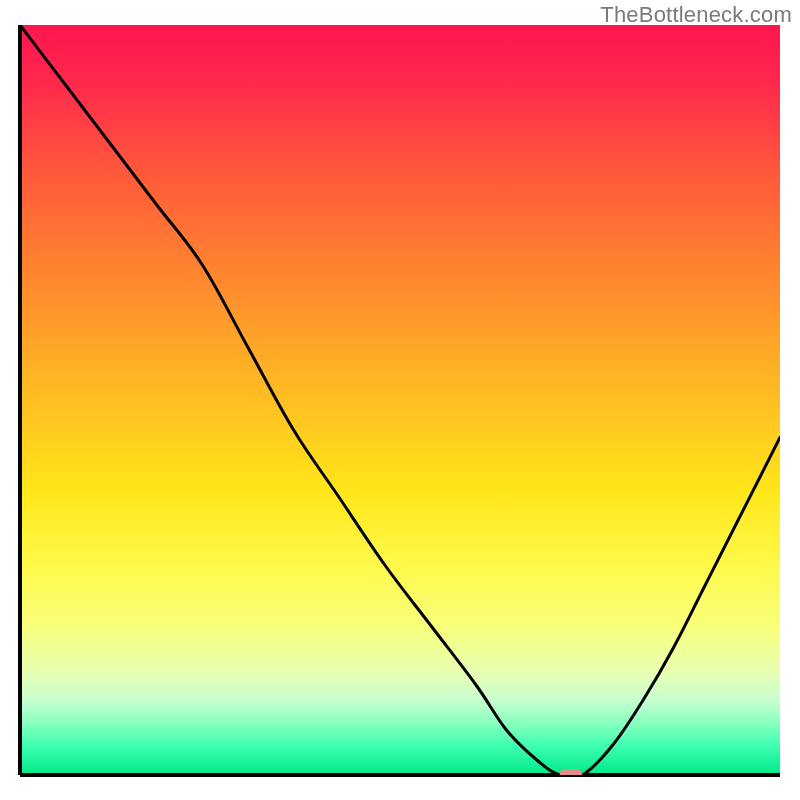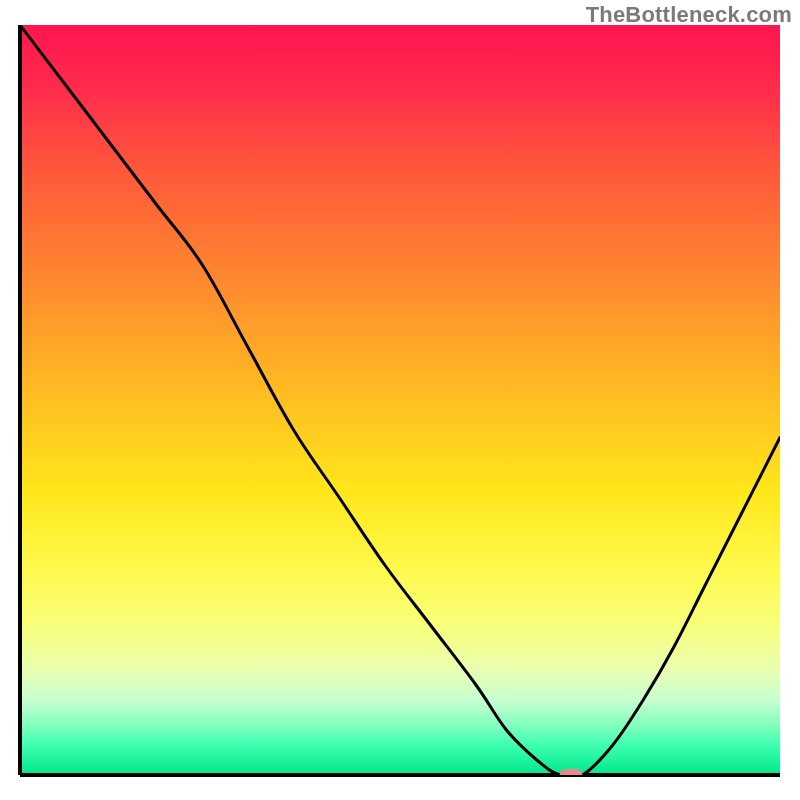--- a/index.html
+++ b/index.html
@@ -15,21 +15,21 @@
     position: relative;
     width: 800px;
     height: 800px;
   }
   .watermark {
     position: absolute;
     top: 2px;
     right: 8px;
     font-size: 22px;
     color: #7a7a7a;
-    font-weight: 700;
+    font-weight: 400;
     letter-spacing: 0.2px;
     z-index: 10;
   }
   svg.plot {
     position: absolute;
     left: 0;
     top: 0;
     width: 800px;
     height: 800px;
   }

